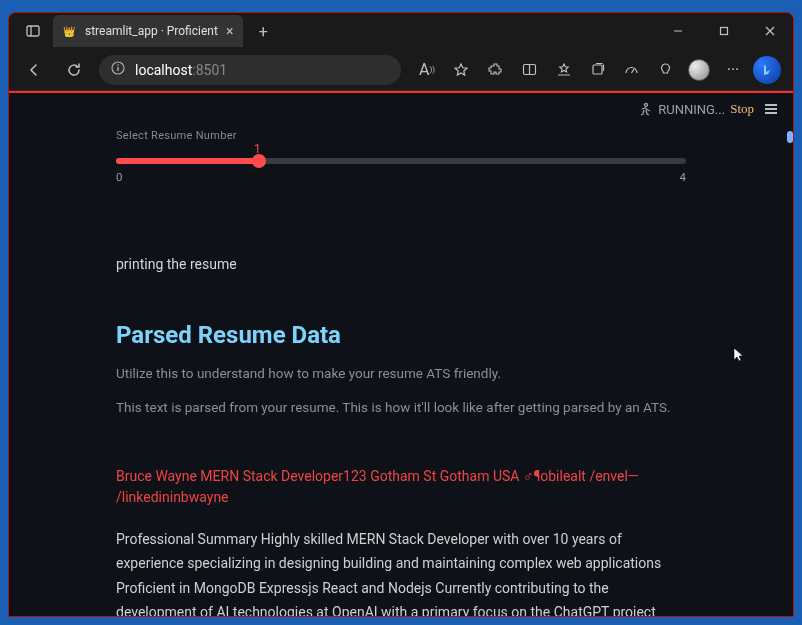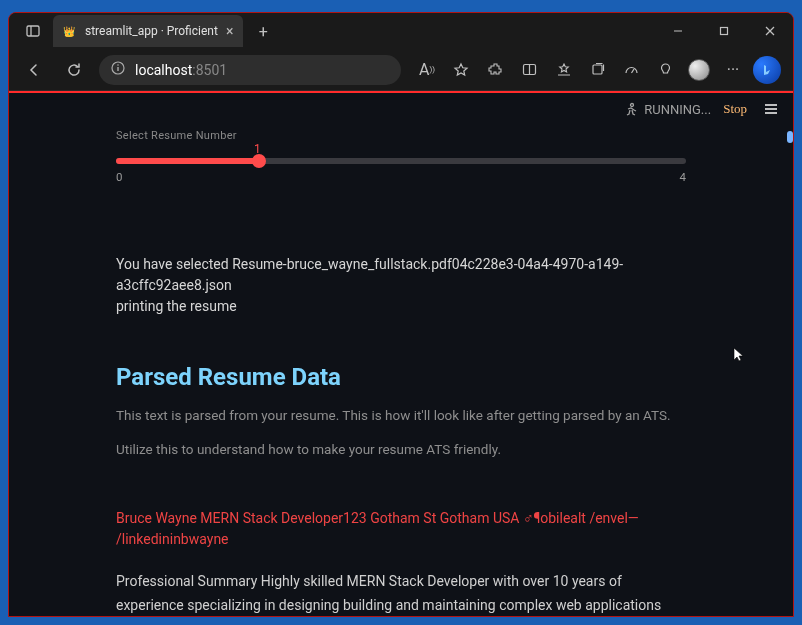--- a/index.html
+++ b/index.html
@@ -173,21 +173,21 @@
       height: 2px;
       background: #ff2b2b;
       width: 100%;
     }
     .app-toolbar {
       position: absolute;
       top: 6px;
       right: 10px;
       display: flex;
       align-items: center;
-      gap: 12px;
+      gap: 5px;
       color: #a0a0a0;
       font-size: 13px;
     }
     .running {
       display: flex;
       align-items: center;
       gap: 6px;
       color: #a0a0a0;
     }
     .stop-btn {
@@ -446,27 +446,26 @@
           <div class="slider-fill"></div>
           <div class="slider-thumb"></div>
         </div>
         <div class="slider-ends">
           <span>0</span>
           <span>4</span>
         </div>
       </div>
 
       <div class="para">
-        <div>You have selected Resume-bruce_wayne_fullstack.pdf04c228e3-04a4-4970-a149-a3cffc92aee8.json</div>
         <div>printing the resume</div>
       </div>
 
       <h2 class="h2">Parsed Resume Data</h2>
+      <div class="subtle">Utilize this to understand how to make your resume ATS friendly.</div>
       <div class="subtle">This text is parsed from your resume. This is how it'll look like after getting parsed by an ATS.</div>
-      <div class="subtle">Utilize this to understand how to make your resume ATS friendly.</div>
 
       <div class="resume-line">Bruce Wayne MERN Stack Developer123 Gotham St Gotham USA ♂¶obilealt /envel— /linkedininbwayne</div>
       <div class="resume-body">Professional Summary Highly skilled MERN Stack Developer with over 10 years of experience specializing in designing building and maintaining complex web applications Proficient in MongoDB Expressjs React and Nodejs Currently contributing to the development of AI technologies at OpenAI with a primary focus on the ChatGPT project Skills JavaScript and TypeScript MongoDB Expressjs React Nodejs MERN stack RESTful APIs Git and GitHub Docker and Kubernetes Agile and Scrum Python and Machine Learning basics</div>
     </div>
 
     <div class="cursor">
       <svg width="12" height="16" viewBox="0 0 12 16">
           <path d="M1 1l0 12 3-3 2 4 2-1-2-4 4 0z" fill="#fff" stroke="#000" stroke-width="0.6"></path>
         </svg>
     </div>

